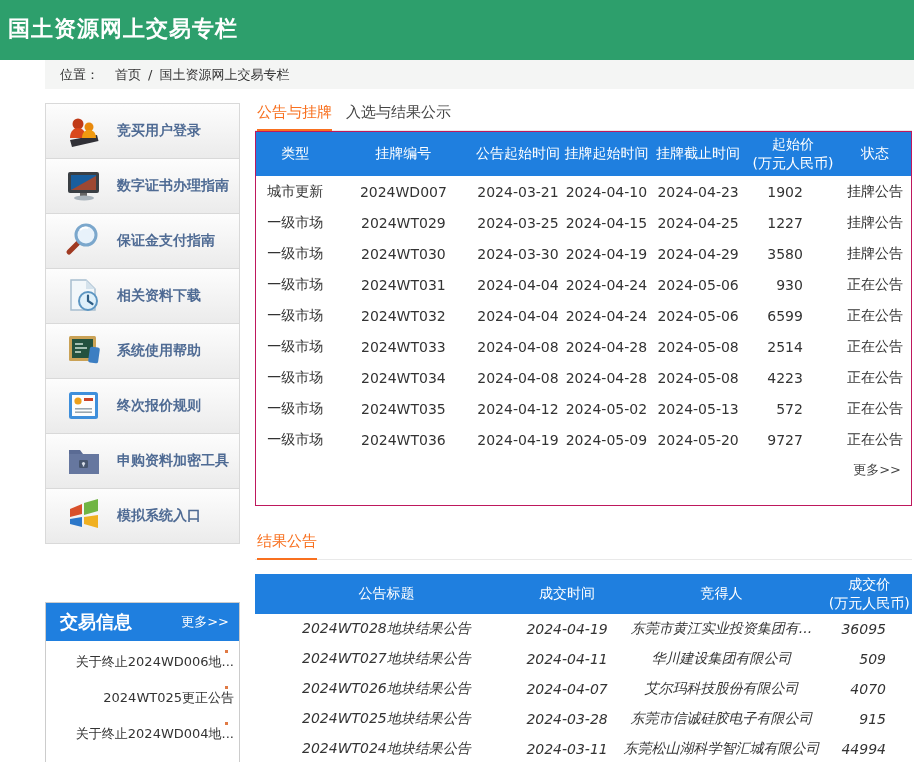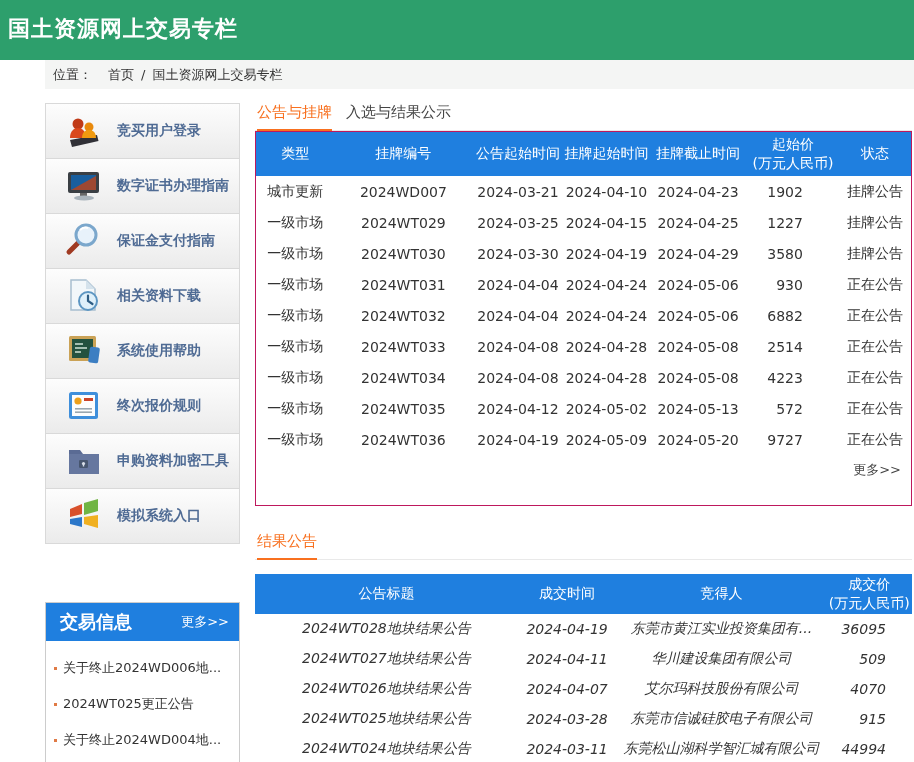--- a/index.html
+++ b/index.html
@@ -11,21 +11,21 @@
     color:#333;
   }
   
   .banner { height:60px; background:#2d9f6c; }
   .banner h1 { margin:0; padding:14px 0 0 8px; font-size:22px; font-weight:bold; color:#fff; letter-spacing:1px; }
   
   .breadcrumb-bar {
     margin-left:45px; height:29px; background:#f4f5f4;
     display:flex; align-items:center; font-size:13px; color:#333; padding-left:8px;
   }
-  .breadcrumb-bar .bc-label { margin-right:16px; }
+  .breadcrumb-bar .bc-label { margin-right:16px;margin-left:7px; }
   .breadcrumb-bar a { color:#333; text-decoration:none; cursor:pointer;font-family:Liberation Serif, serif; }
   .breadcrumb-bar .sep { margin:0 7px; }
   
   .layout { display:flex; margin-top:14px; }
   .left-col { flex:none; width:195px; margin-left:45px; }
   .main-col { flex:none; width:657px; margin-left:15px; }
   
   .side-menu { border:1px solid #d9d9d9; border-bottom:none; }
   .menu-item {
     height:55px; border-bottom:1px solid #d9d9d9;
@@ -38,21 +38,21 @@
   
   .info-box { margin-top:58px; border:1px solid #ccc; }
   .info-head {
     height:38px; background:#1f7fdf; color:#fff;
     display:flex; align-items:center; justify-content:space-between;
     padding:0 10px 0 14px;
   }
   .info-title { font-size:18px; font-weight:bold; }
   .info-more { font-size:13px; color:#fff; text-decoration:none; cursor:pointer; }
   .info-list { list-style:none; margin:0; padding:9px 5px 5px 8px; }
-  .info-list li { display:flex; align-items:center; height:36px; font-size:13px; color:#333; white-space:nowrap; overflow:hidden; cursor:pointer; }
+  .info-list li { display:flex; align-items:flex-end; height:36px; font-size:13px; color:#333; white-space:nowrap; overflow:hidden; cursor:pointer;flex-direction:column; }
   .bullet { width:3px; height:3px; background:#e07a45; margin-right:6px; flex:none; }
   
   .tabs { display:flex; gap:14px; border-bottom:1px solid #e9e9e9; padding-left:2px; }
   .tab { font-size:15px; color:#444; padding-bottom:7px; text-decoration:none; cursor:pointer; }
   .tab.active { color:#f8701f; border-bottom:2px solid #f8701f; margin-bottom:-1px; }
   .tabs.second { margin-top:26px; }
   
   .panel { border:1px solid #be185d; margin-top:0; }
   table { width:100%; border-collapse:collapse; table-layout:fixed; }
   thead th { background:#1f7fdf; color:#fff; font-size:14px; font-weight:normal; vertical-align:middle; padding:0; }
@@ -291,21 +291,21 @@
               <td class="num">930</td>
               <td>正在公告</td>
             </tr>
 
             <tr>
               <td>一级市场</td>
               <td>2024WT032</td>
               <td>2024-04-04</td>
               <td>2024-04-24</td>
               <td>2024-05-06</td>
-              <td class="num">6882</td>
+              <td class="num">6599</td>
               <td>正在公告</td>
             </tr>
 
             <tr>
               <td>一级市场</td>
               <td>2024WT033</td>
               <td>2024-04-08</td>
               <td>2024-04-28</td>
               <td>2024-05-08</td>
               <td class="num">2514</td>

